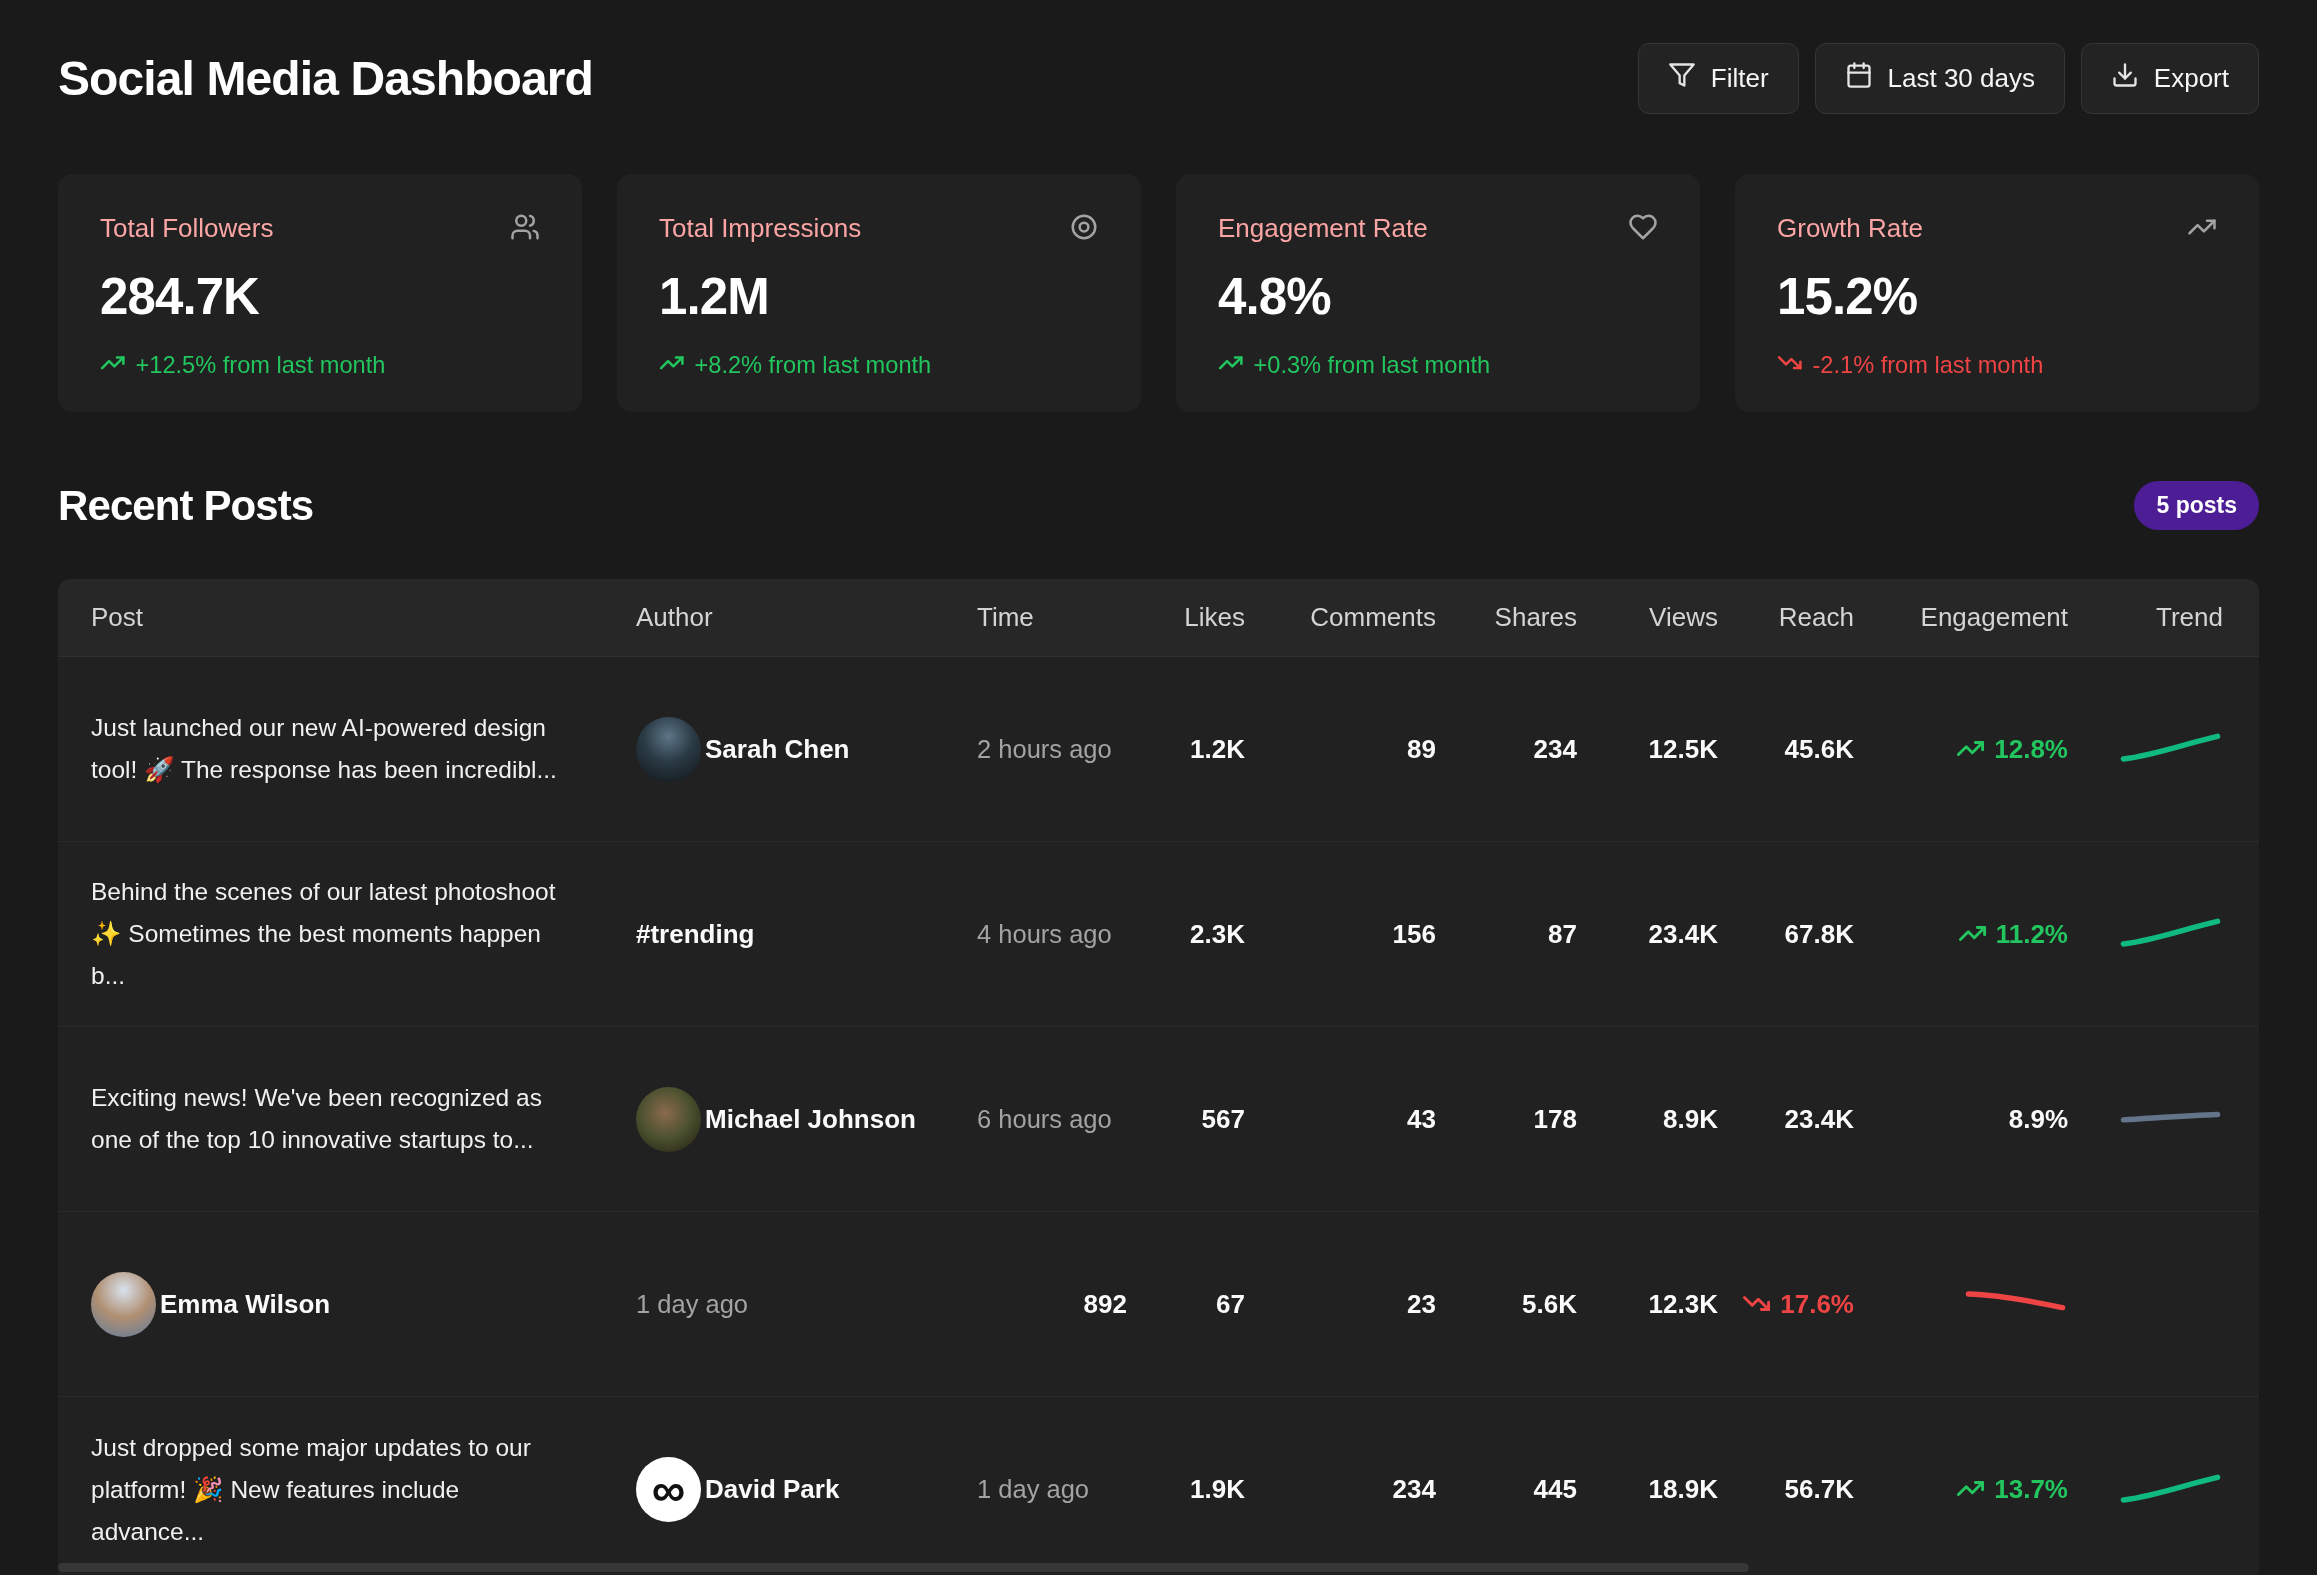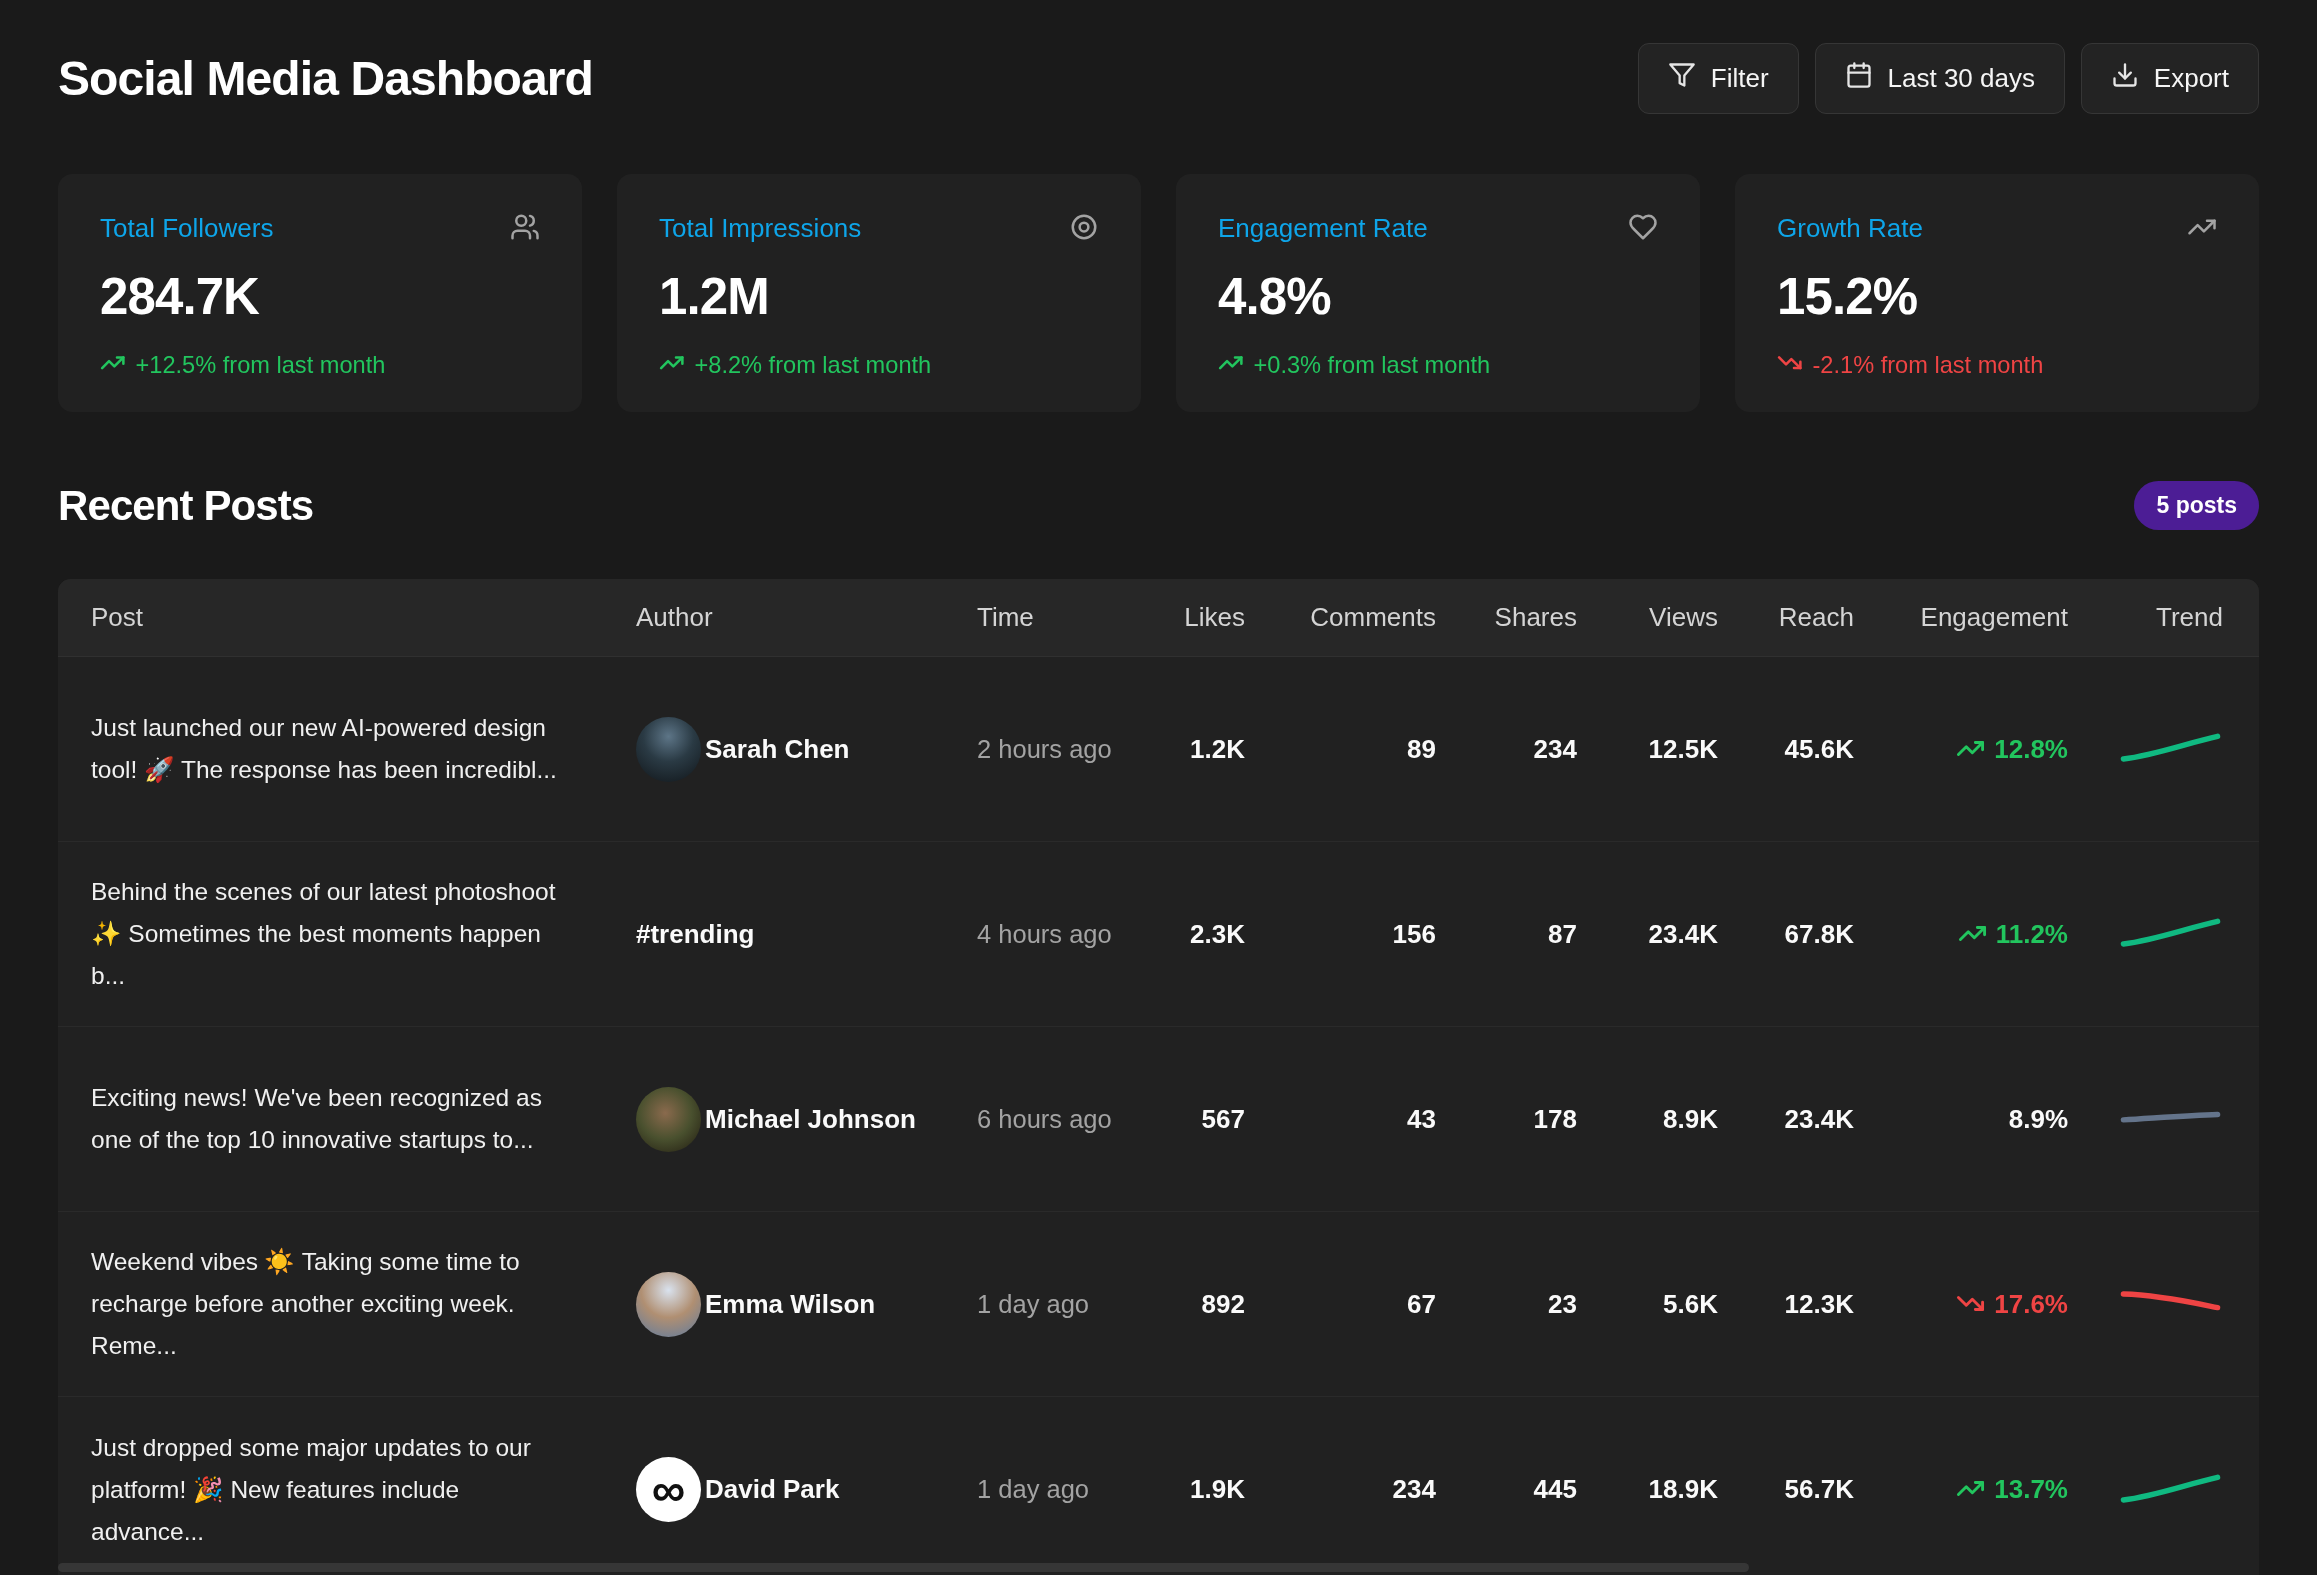--- a/index.html
+++ b/index.html
@@ -25,21 +25,21 @@
     cursor:pointer;
   }
   .tbtn svg { width:28px; height:28px; stroke:#e5e5e5; }
 
   
   .stats { display:grid; grid-template-columns:repeat(4,1fr); gap:35px; margin-top:58px; }
   .card {
     background:#212121; border-radius:14.5px; padding:38px 42px; height:238px;
   }
   .card-top { display:flex; align-items:center; justify-content:space-between; }
-  .card-label { font-size:26px; color:#0ea5e9; font-weight:400; }
+  .card-label { font-size:26px; color:#fca5a5; font-weight:400; }
   .card-top svg { width:30px; height:30px; stroke:#a3a3a3; }
   .card-value { font-size:51px; font-weight:700; margin-top:22px; letter-spacing:-0.9px; color:#ffffff; }
   .card-delta { display:flex; align-items:center; gap:10px; margin-top:23.6px; font-size:23.6px; font-weight:500; }
   .card-delta svg { width:25.5px; height:25.5px; stroke:currentColor; }
 
   
   .section-head { display:flex; align-items:center; justify-content:space-between; margin-top:69px; }
   .section-title { font-size:42px; font-weight:800; letter-spacing:-0.9px; color:#ffffff; }
   .badge {
     background:#4c1d95; color:#ffffff; border-radius:908px;
@@ -310,21 +310,20 @@
       <span class="engagement-value">8.9%</span>
     </div>
     <div class="td spark-cell">
       <svg viewBox="0 0 116 46">
               <path class="spark-path" d="M6,24 C40,22 78,19 110,18" stroke="#64748b"></path>
             </svg>
     </div>
   </div>
 
   <div class="tr row">
-    <div class="td post-text">Weekend vibes ☀️ Taking some time to recharge before another exciting week. Reme...</div>
     <div class="td author-cell">
       <span class="avatar avatar--emma"></span>
       <span class="author-name">Emma Wilson</span>
     </div>
     <div class="td time">1 day ago</div>
     <div class="td num col-likes">892</div>
     <div class="td num col-comments">67</div>
     <div class="td num col-shares">23</div>
     <div class="td num col-views">5.6K</div>
     <div class="td num col-reach">12.3K</div>

